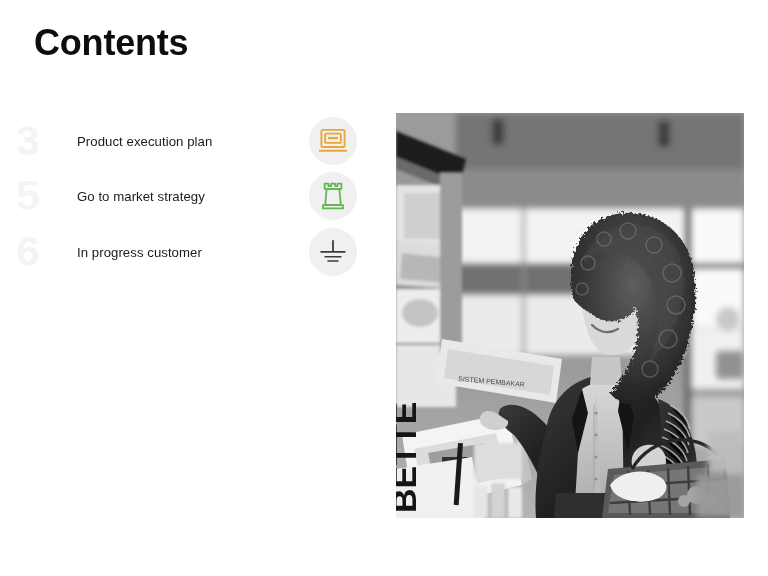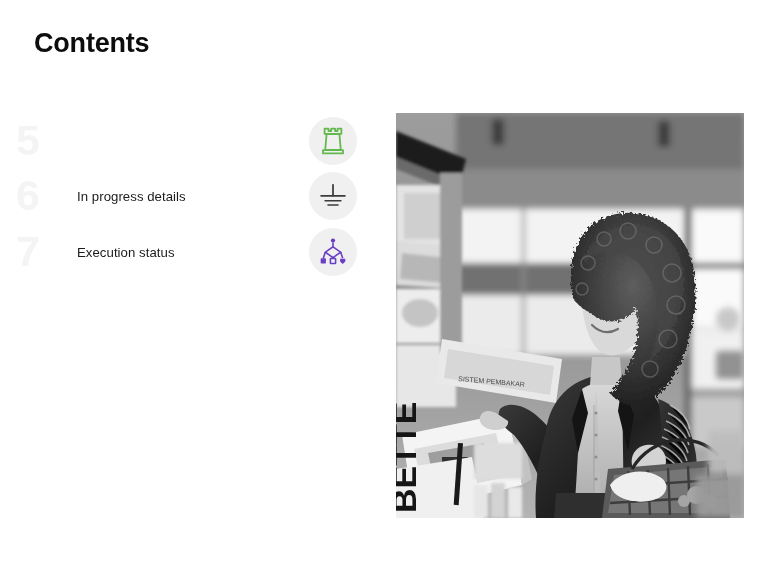--- a/index.html
+++ b/index.html
@@ -20,21 +20,21 @@
     position: absolute;
     inset: 0;
     background: #ffffff;
   }
 
   
   .page-title {
     position: absolute;
     left: 34px;
     top: 26px;
-    font-size: 27px;
+    font-size: 36px;
     font-weight: bold;
     color: #0d0d0d;
     letter-spacing: -0.2px;
     line-height: 34px;
     white-space: nowrap;
   }
 
   
   .contents-list {
     position: absolute;
@@ -112,63 +112,59 @@
 <body>
 
 <div class="slide">
 
   <div class="page-title">Contents</div>
 
   <div class="contents-list">
 
 
 
+    <div class="list-item">
+      <div class="item-number">3</div>
+      <div class="item-label">Product execution plan</div>
+      <div class="item-icon-wrap">
+        <svg width="28" height="26" viewBox="0 0 30 28" fill="none" stroke="#e8a93a" stroke-width="2">
+          <rect x="2.5" y="2" width="25" height="18.5" rx="1.5"></rect>
+          <rect x="6.5" y="6" width="17" height="10" rx="1"></rect>
+          <line x1="9.6" y1="10.8" x2="20.4" y2="10.8" stroke-width="2.4"></line>
+          <line x1="0.8" y1="24.5" x2="29.2" y2="24.5" stroke-linecap="round" stroke-width="2.2"></line>
+        </svg>
+      </div>
+    </div>
 
 
     <div class="list-item">
       <div class="item-number">5</div>
+      <div class="item-label">Go to market strategy</div>
       <div class="item-icon-wrap">
         <svg width="24" height="28" viewBox="0 0 24 28" fill="none" stroke="#63b84f" stroke-width="1.8" stroke-linejoin="round">
           <path d="M3.6 1.6 v5.2 h16.8 V1.6 h-3.9 v2.4 h-2.4 V1.6 h-3.9 v2.4 H7.5 V1.6 Z"></path>
           <path d="M5.6 7 L4.2 23 h15.6 L18.4 7 Z"></path>
           <path d="M2 23.2 h20 v3.2 H2 Z"></path>
         </svg>
       </div>
     </div>
 
     <div class="list-item">
       <div class="item-number">6</div>
-      <div class="item-label">In progress details</div>
+      <div class="item-label">In progress customer</div>
       <div class="item-icon-wrap">
         <svg width="28" height="26" viewBox="0 0 30 28" fill="none" stroke="#3b3b3b" stroke-linecap="round">
           <line x1="15" y1="2" x2="15" y2="13.4" stroke-width="1.9"></line>
           <line x1="2.2" y1="13.8" x2="27.8" y2="13.8" stroke-width="1.9"></line>
           <line x1="6.5" y1="19.2" x2="23.5" y2="19.2" stroke-width="1.7"></line>
           <line x1="9.6" y1="23.6" x2="20.4" y2="23.6" stroke-width="1.7"></line>
         </svg>
       </div>
     </div>
 
-    <div class="list-item">
-      <div class="item-number">7</div>
-      <div class="item-label">Execution status</div>
-      <div class="item-icon-wrap">
-        <svg width="28" height="28" viewBox="0 0 30 30" fill="none" stroke="#6b3fc4" stroke-width="1.7">
-          <circle cx="15" cy="2.8" r="2.3" fill="#6b3fc4" stroke="none"></circle>
-          <line x1="15" y1="5.2" x2="15" y2="9.4"></line>
-          <path d="M15 9.4 L23.2 15.2 L15 21 L6.8 15.2 Z"></path>
-          <line x1="6.8" y1="15.2" x2="4.6" y2="21.6"></line>
-          <line x1="23.2" y1="15.2" x2="25.4" y2="21.6"></line>
-          <rect x="1.8" y="21.8" width="5.6" height="5.6" rx="0.8" fill="#6b3fc4" stroke="none"></rect>
-          <rect x="12.2" y="21.8" width="5.6" height="5.6" rx="0.8" fill="none"></rect>
-          <line x1="15" y1="21" x2="15" y2="21.8"></line>
-          <path d="M22.6 22.2 h5.6 v3 l-2.8 2.6 -2.8 -2.6 Z" fill="#6b3fc4" stroke="none"></path>
-        </svg>
-      </div>
-    </div>
 
   </div>
 
   <div class="photo-frame">
     <svg viewBox="0 0 348 405" preserveAspectRatio="xMidYMid slice">
       <defs>
         <linearGradient id="bgTop" x1="0" y1="0" x2="0" y2="1">
           <stop offset="0%" stop-color="#9d9d9d"></stop>
           <stop offset="45%" stop-color="#8f8f8f"></stop>
           <stop offset="100%" stop-color="#b4b4b4"></stop>

